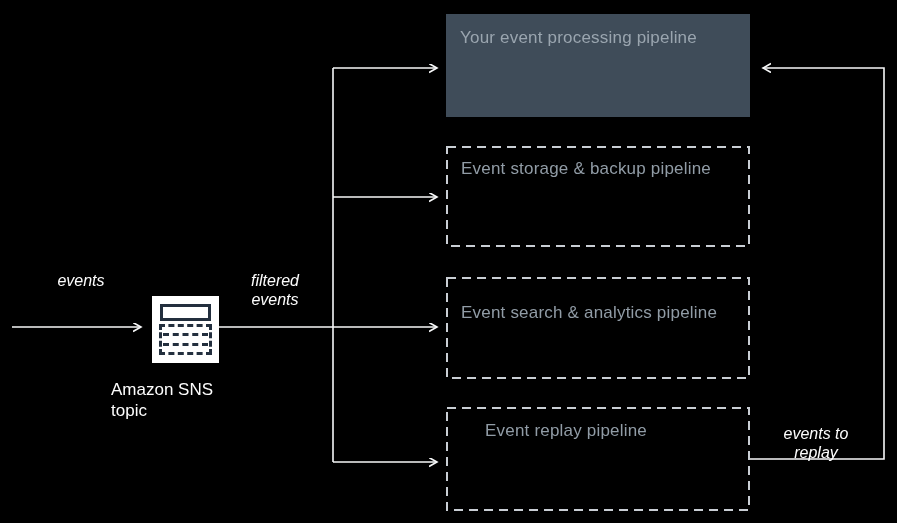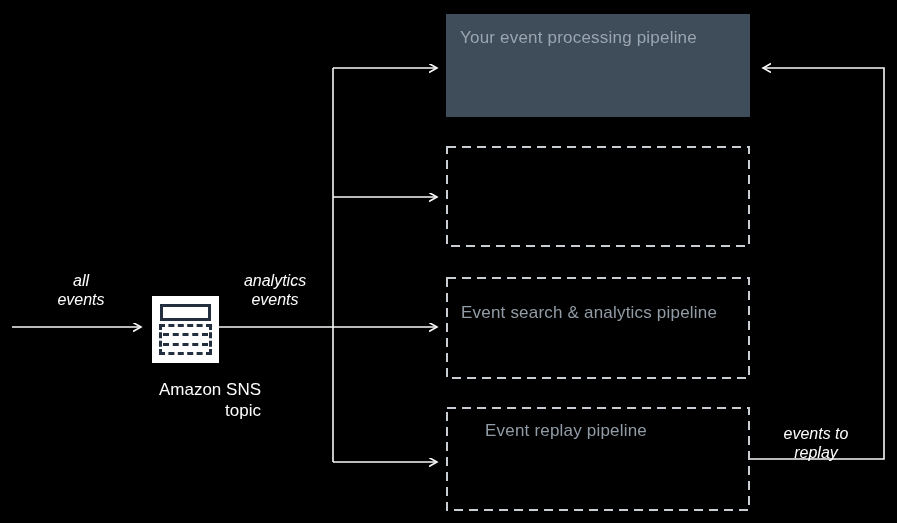--- a/index.html
+++ b/index.html
@@ -27,21 +27,21 @@
     width: 110px;
     text-align: center;
     font-style: italic;
     font-size: 16px;
     line-height: 19px;
     color: #fdfdfd;
   }
   .node-label {
     position: absolute;
     width: 150px;
-    text-align: right;
+    text-align: left;
     font-size: 17px;
     line-height: 21px;
     color: #fdfdfd;
   }
 
   
   .sns-icon {
     position: absolute;
     left: 152px; top: 296px;
     width: 67px; height: 67px;
@@ -91,29 +91,29 @@
 
     <path d="M750,459 H884 V68 H763" fill="none" stroke="#f7f8f9" stroke-width="1.6" marker-end="url(#arrow)"></path>
 
     <rect x="446" y="14" width="304" height="103" fill="#3f4c59"></rect>
     <rect x="447" y="147" width="302" height="99" fill="none" stroke="#c9ced4" stroke-width="2" stroke-dasharray="9 6"></rect>
     <rect x="447" y="278" width="302" height="100" fill="none" stroke="#c9ced4" stroke-width="2" stroke-dasharray="9 6"></rect>
     <rect x="447" y="408" width="302" height="102" fill="none" stroke="#c9ced4" stroke-width="2" stroke-dasharray="9 6"></rect>
   </svg>
 
   <div class="pipeline-label solid-style" style="left:460px; top:27px;">Your event processing pipeline</div>
+  <div class="pipeline-label dashed-style" style="left:461px; top:158px;">Event storage &amp; backup pipeline</div>
   <div class="pipeline-label dashed-style" style="left:461px; top:302px;">Event search &amp; analytics pipeline</div>
   <div class="pipeline-label dashed-style" style="left:461px; top:420px;margin-left:24px;">Event replay pipeline</div>
 
   <div class="edge-label" style="left:26px; top:271px;">
-    <div>all</div>
     <div>events</div>
   </div>
   <div class="edge-label" style="left:220px; top:271px;">
-    <div>analytics</div>
+    <div>filtered</div>
     <div>events</div>
   </div>
   <div class="edge-label" style="left:761px; top:424px;">
     <div>events to</div>
     <div>replay</div>
   </div>
 
   <div class="sns-icon">
     <div class="sns-top-rect"></div>
     <div class="sns-list-rect">

